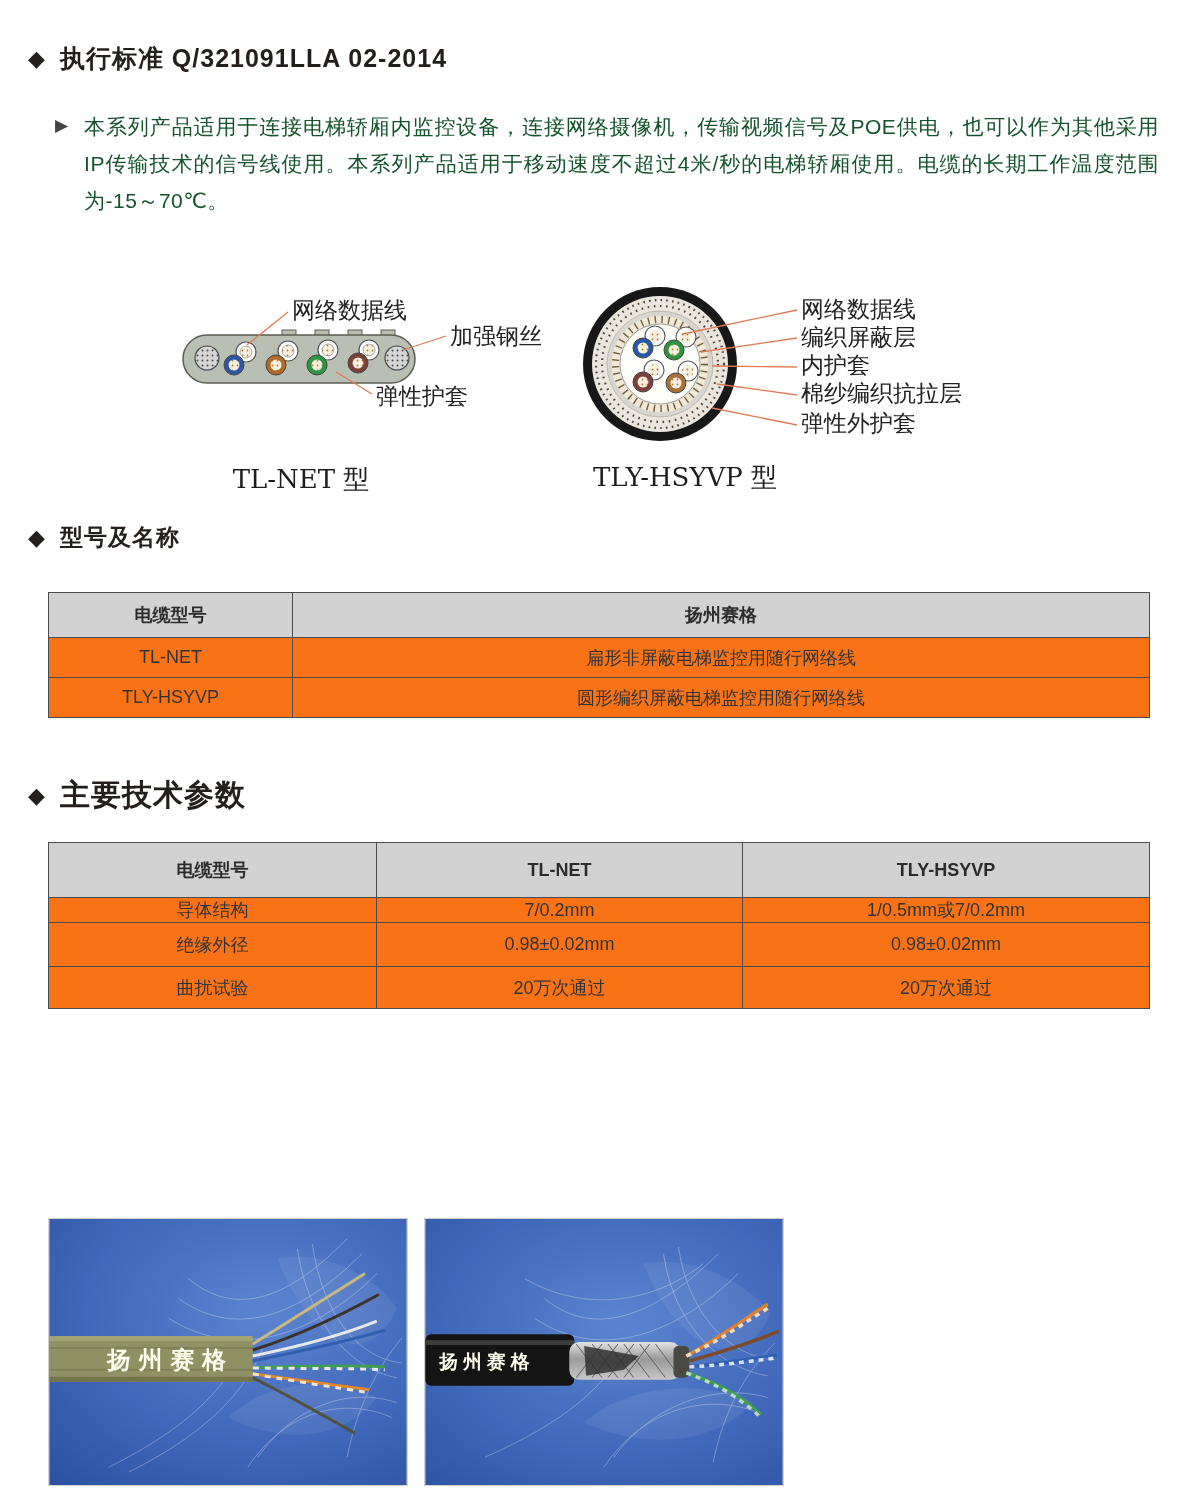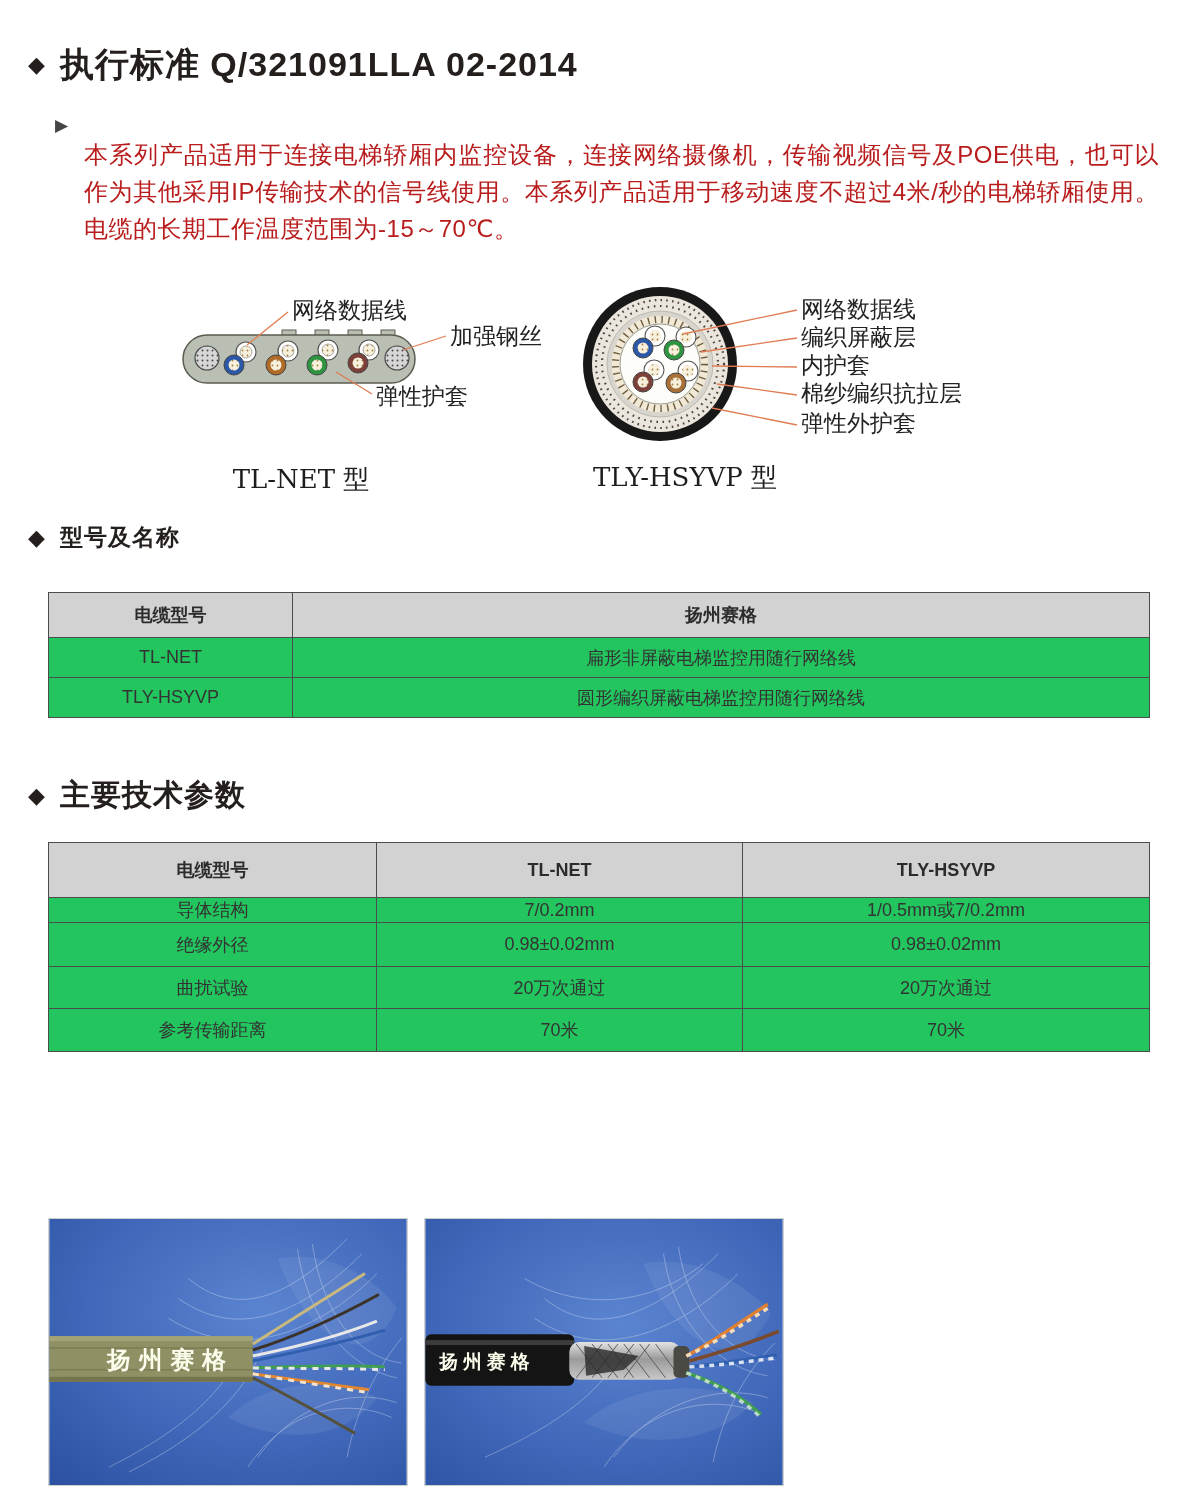--- a/index.html
+++ b/index.html
@@ -7,32 +7,32 @@
     position:relative;width:1200px;height:1511px;background:#ffffff;overflow:hidden;
     font-family:"Liberation Sans","DejaVu Sans",sans-serif;color:#333333;
   }
   .abs{position:absolute;}
   
   .sec-head{
     display:flex;align-items:center;gap:14px;
     font-weight:bold;color:#241f1c;letter-spacing:1px;
   }
   .sec-head .diamond{font-size:22px;line-height:1;color:#241f1c;}
-  .sec-head .txt{font-size:34px;}
+  .sec-head .txt{font-size:25px;}
   
   .intro{display:flex;align-items:flex-start;}
   .intro .marker{font-size:17px;color:#454545;line-height:36px;margin-right:16px;}
   .intro .body{
-    width:1075px;font-size:24px;line-height:37px;color:#b91c1c;
-    text-align:justify;letter-spacing:0.5px;margin-top:28px;
+    width:1075px;font-size:21px;line-height:37px;color:#14532d;
+    text-align:justify;letter-spacing:0.5px;
   }
   
   .serif-txt{font-family:"DejaVu Serif","Liberation Serif",serif;}
   
-  table.spec{border-collapse:collapse;table-layout:fixed;background:#22c55e;}
+  table.spec{border-collapse:collapse;table-layout:fixed;background:#f97316;}
   table.spec td,table.spec th{
     border:1px solid #4c4c4c;text-align:center;vertical-align:middle;
     font-size:18px;color:#333333;font-weight:normal;padding:0 6px;
   }
   table.spec tr.head td{background:#d2d2d2;font-weight:bold;color:#2b2b2b;}
   .pre{white-space:pre-line;line-height:26px;}
   
   .photo{border:1px solid #cfcfcf;box-sizing:border-box;}
 </style>
 </head>
@@ -219,25 +219,20 @@
     </tr>
     <tr style="height:44px;">
       <td>绝缘外径</td>
       <td>0.98±0.02mm</td>
       <td>0.98±0.02mm</td>
     </tr>
     <tr style="height:42px;">
       <td>曲扰试验</td>
       <td>20万次通过</td>
       <td>20万次通过</td>
-    </tr>
-    <tr style="height:43px;">
-      <td>参考传输距离</td>
-      <td>70米</td>
-      <td>70米</td>
     </tr>
   </tbody>
     </table>
 
   <svg class="abs photo" style="left:48px;top:1218px;" width="360" height="268" viewBox="0 0 360 268">
     <defs>
       <radialGradient id="blueBg1" cx="60%" cy="35%" r="90%">
         <stop offset="0%" stop-color="#5b84d0"></stop>
           <stop offset="55%" stop-color="#4067b9"></stop>
           <stop offset="100%" stop-color="#2b50a0"></stop>

